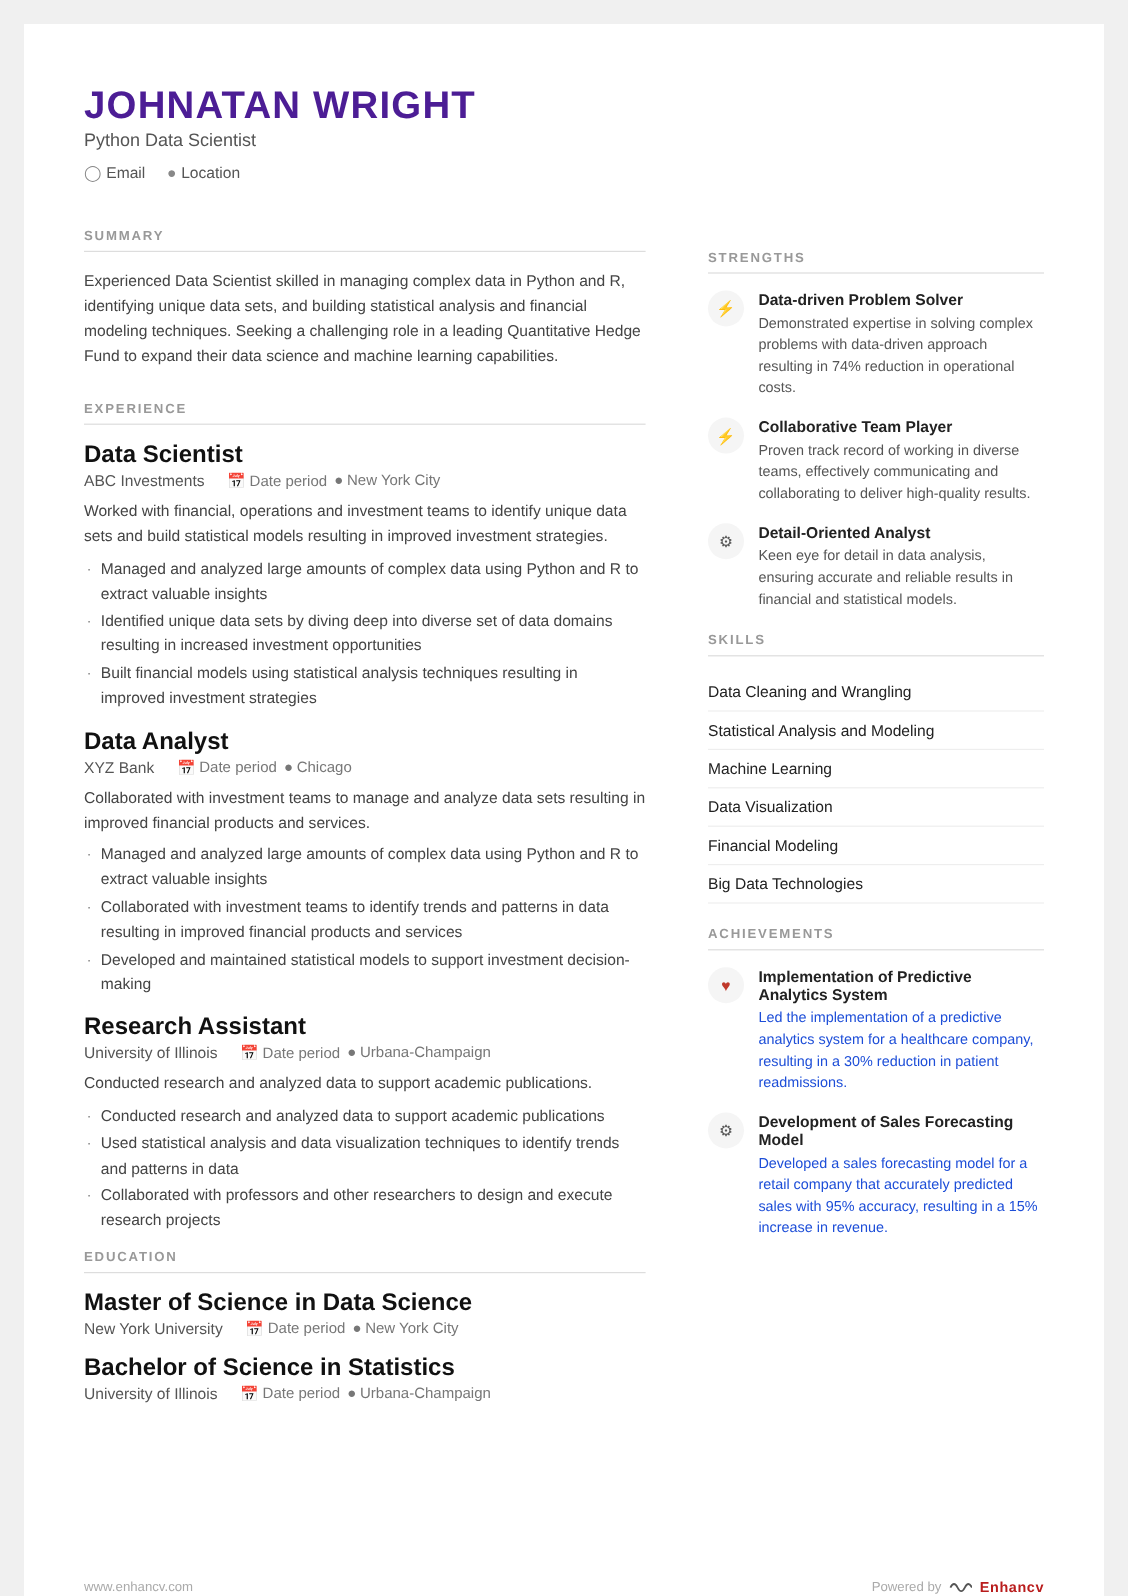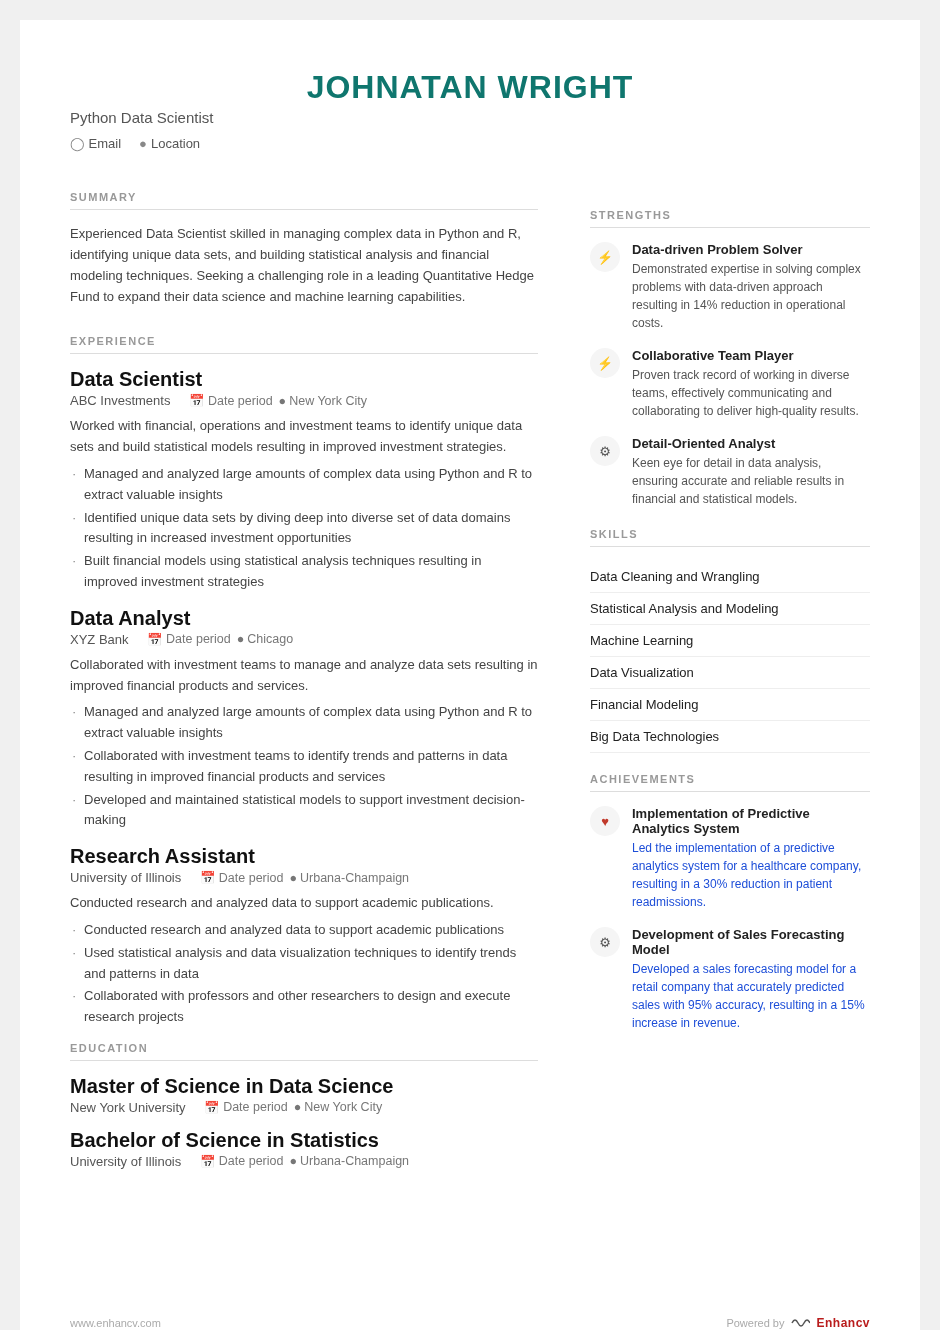--- a/index.html
+++ b/index.html
@@ -30,25 +30,24 @@
     .right-col {
       width: 280px;
       flex-shrink: 0;
     }
 
     
     .header { margin-bottom: 18px; }
     .name {
       font-size: 32px;
       font-weight: 900;
-      color: #0f766e;
+      color: #4c1d95;
       letter-spacing: 1px;
       text-transform: uppercase;
       line-height: 1.1;
-      text-align: center;
     }
     .title {
       font-size: 15px;
       color: #555;
       margin-top: 4px;
       margin-bottom: 10px;
     }
     .contact-row {
       display: flex;
       gap: 18px;
@@ -91,21 +90,21 @@
 
     
     .job-title {
       font-size: 20px;
       font-weight: 700;
       color: #111;
       margin-bottom: 2px;
     }
     .job-meta {
       display: flex;
-      align-items: center;
+      align-items: flex-start;
       gap: 6px;
       font-size: 12.5px;
       color: #777;
       margin-bottom: 8px;
     }
     .job-company {
       font-size: 13px;
       color: #555;
       font-weight: 500;
     }
@@ -403,21 +402,21 @@
 
       <div class="right-section-label">STRENGTHS</div>
       <hr class="right-divider">
 
       <div class="strength-item">
         <div class="strength-icon-wrap">
           <span>⚡</span>
         </div>
         <div class="strength-content">
           <div class="strength-title">Data-driven Problem Solver</div>
-          <div class="strength-desc">Demonstrated expertise in solving complex problems with data-driven approach resulting in 14% reduction in operational costs.</div>
+          <div class="strength-desc">Demonstrated expertise in solving complex problems with data-driven approach resulting in 74% reduction in operational costs.</div>
         </div>
       </div>
 
       <div class="strength-item">
         <div class="strength-icon-wrap">
           <span>⚡</span>
         </div>
         <div class="strength-content">
           <div class="strength-title">Collaborative Team Player</div>
           <div class="strength-desc">Proven track record of working in diverse teams, effectively communicating and collaborating to deliver high-quality results.</div>

